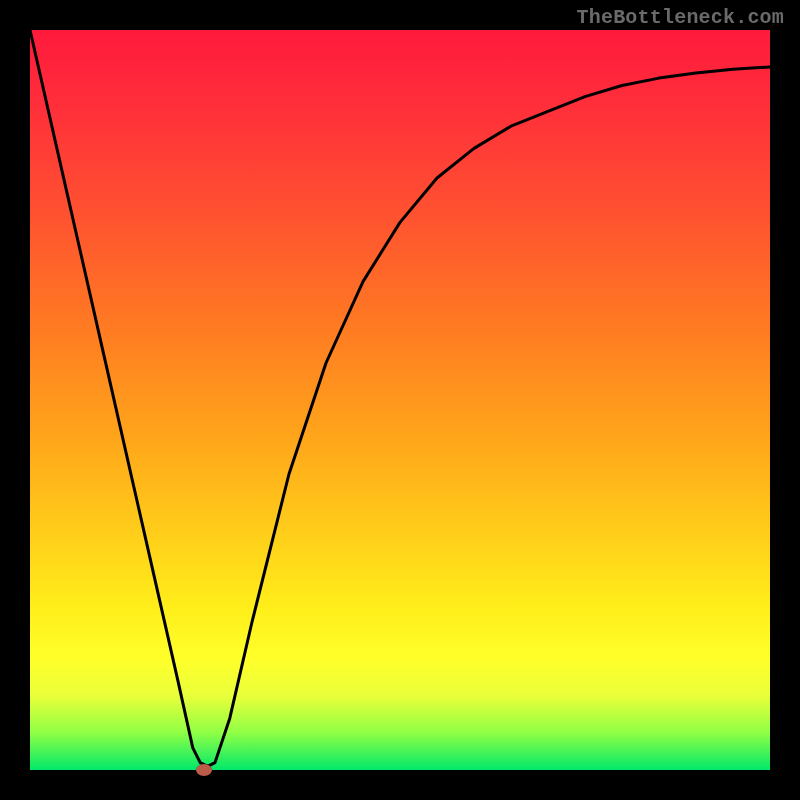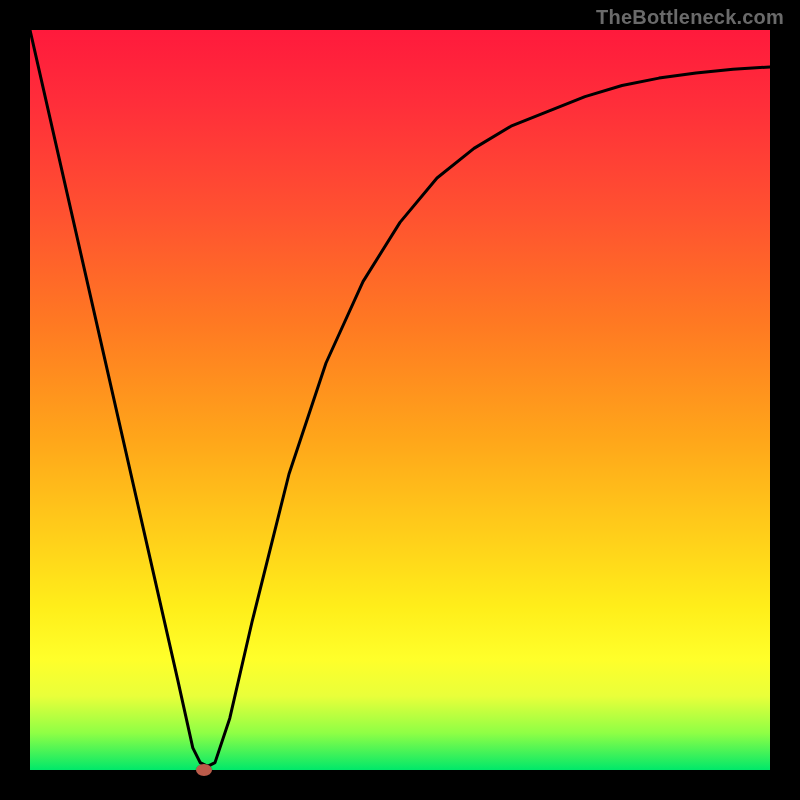--- a/index.html
+++ b/index.html
@@ -9,20 +9,21 @@
     height: 800px;
     background: #000000;
     overflow: hidden;
     font-family: Arial, Helvetica, sans-serif;
   }
   .frame {
     position: relative;
     width: 792px;
     height: 800px;
     background: #000000;
+    font-family: Liberation Mono, monospace;
   }
   .plot-area {
     position: absolute;
     left: 30px;
     top: 30px;
     width: 740px;
     height: 740px;
     
     background: linear-gradient(
       to bottom,

